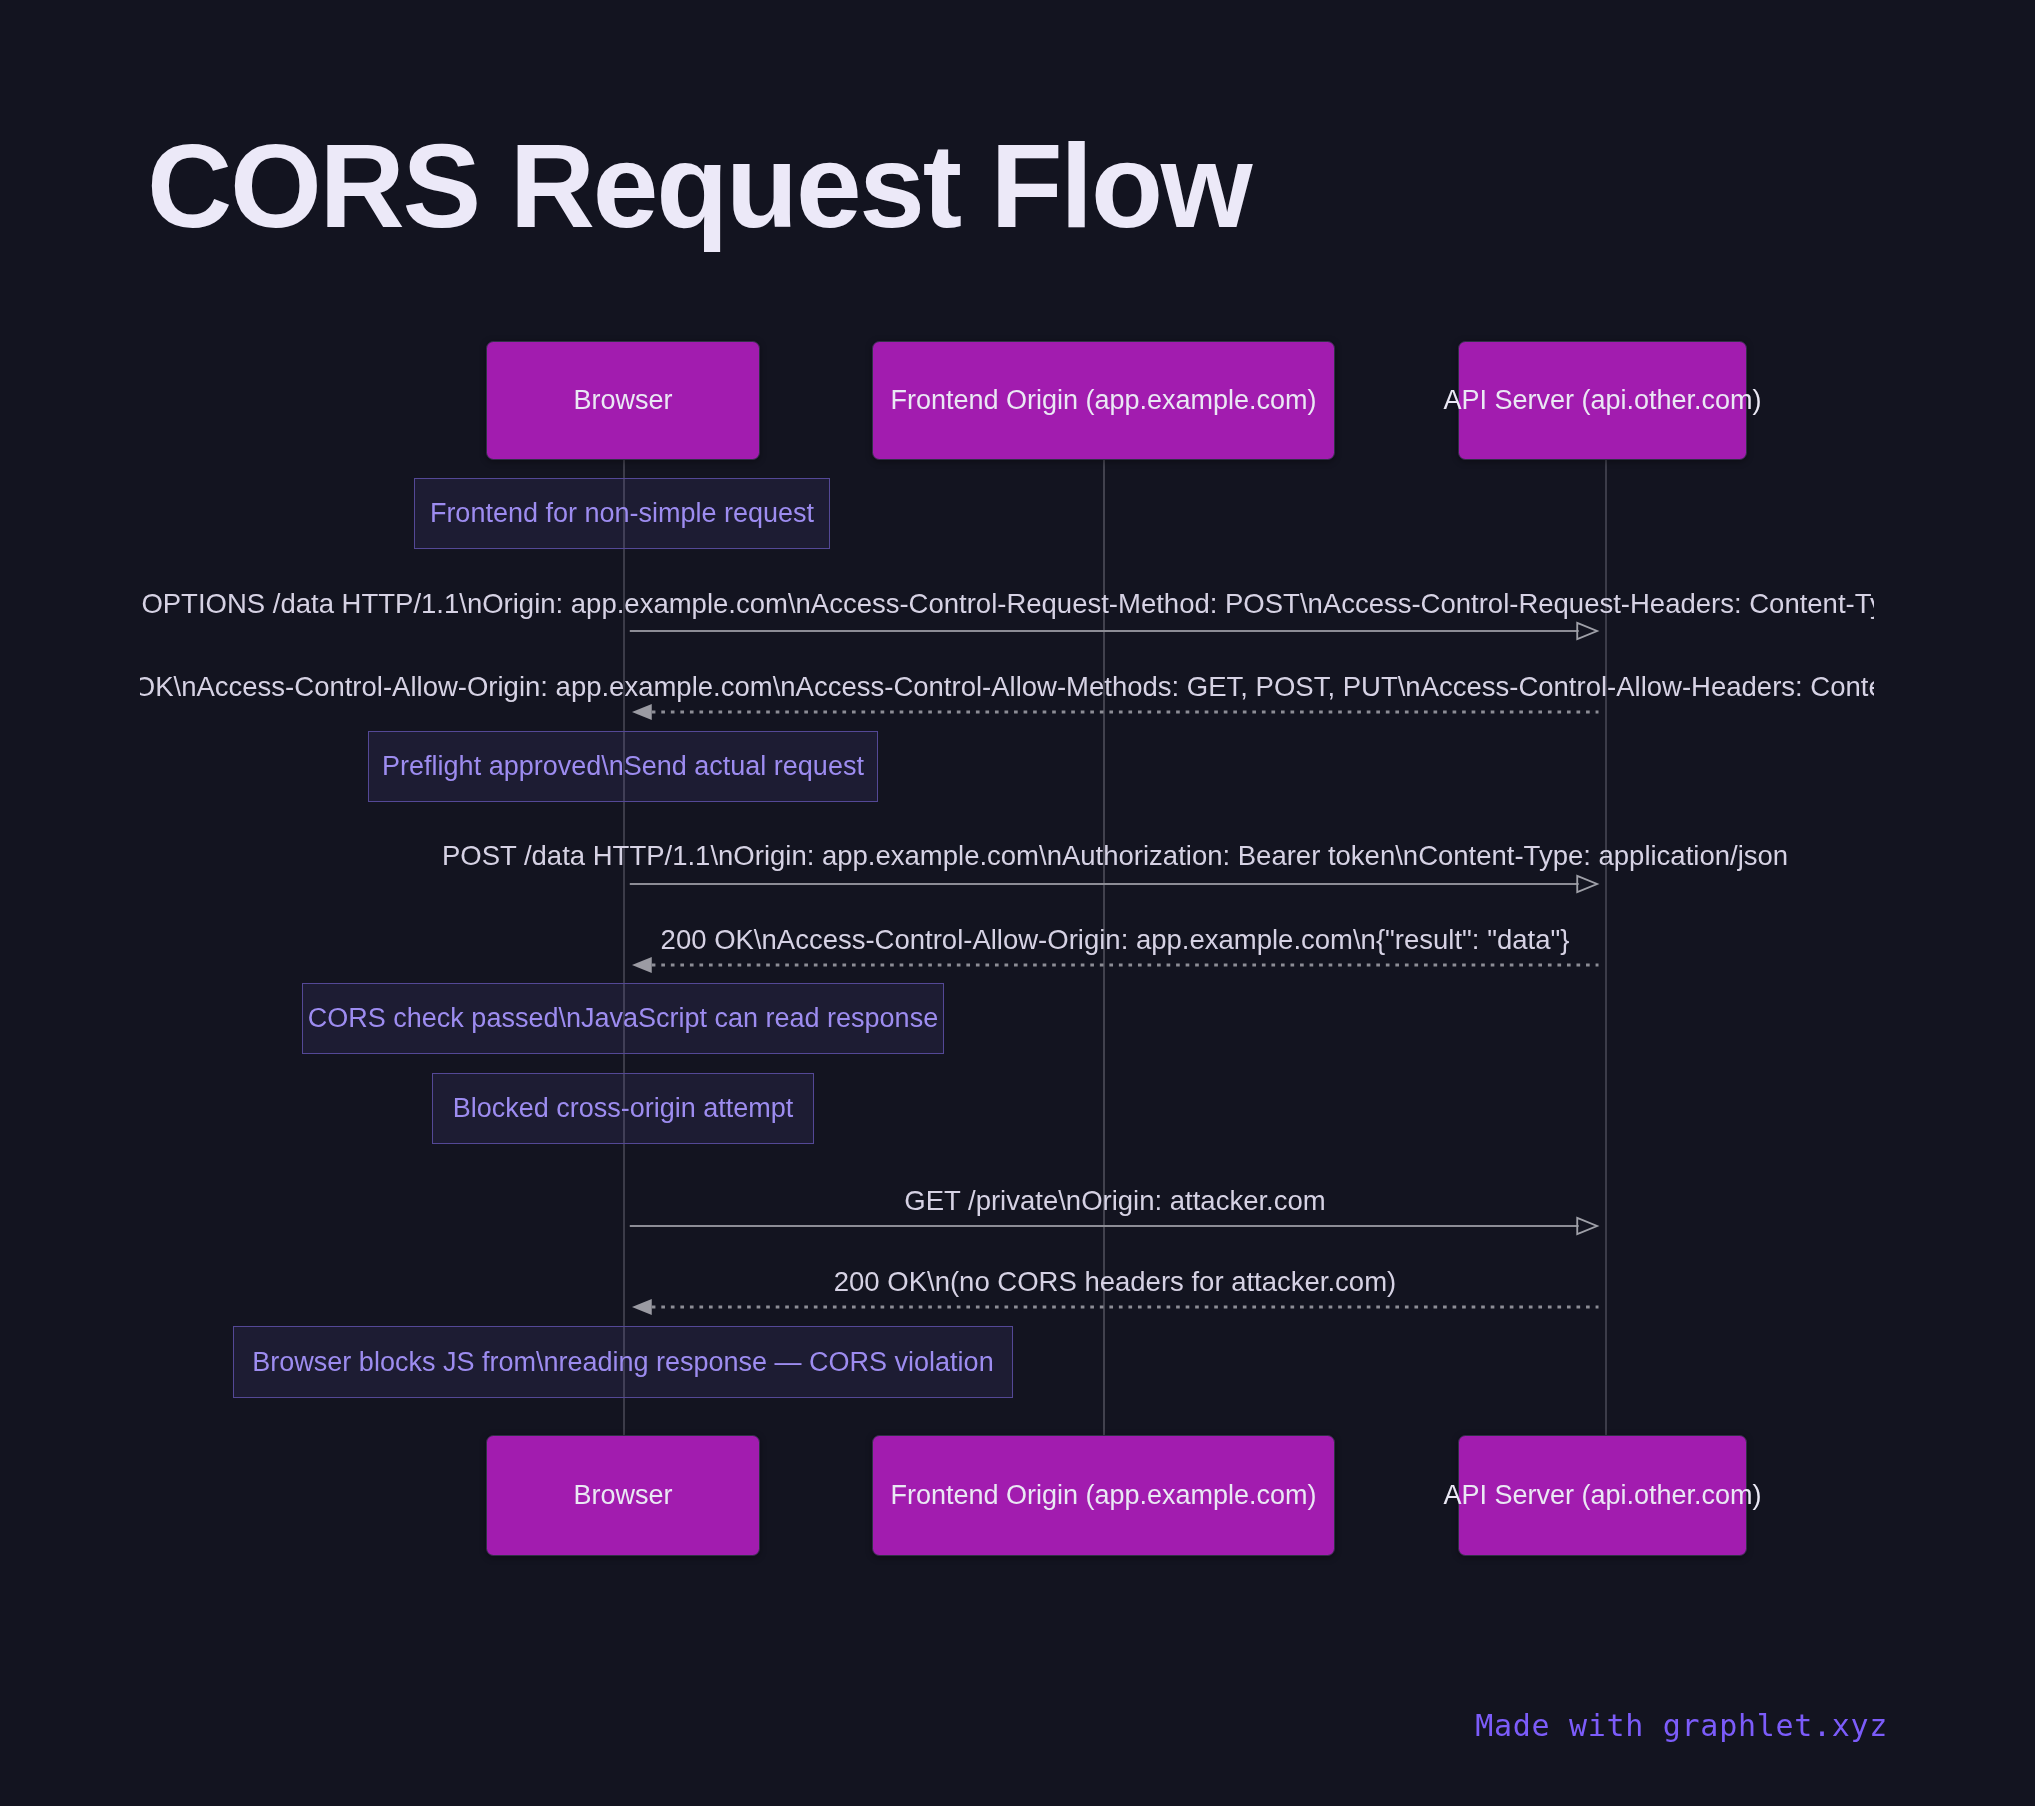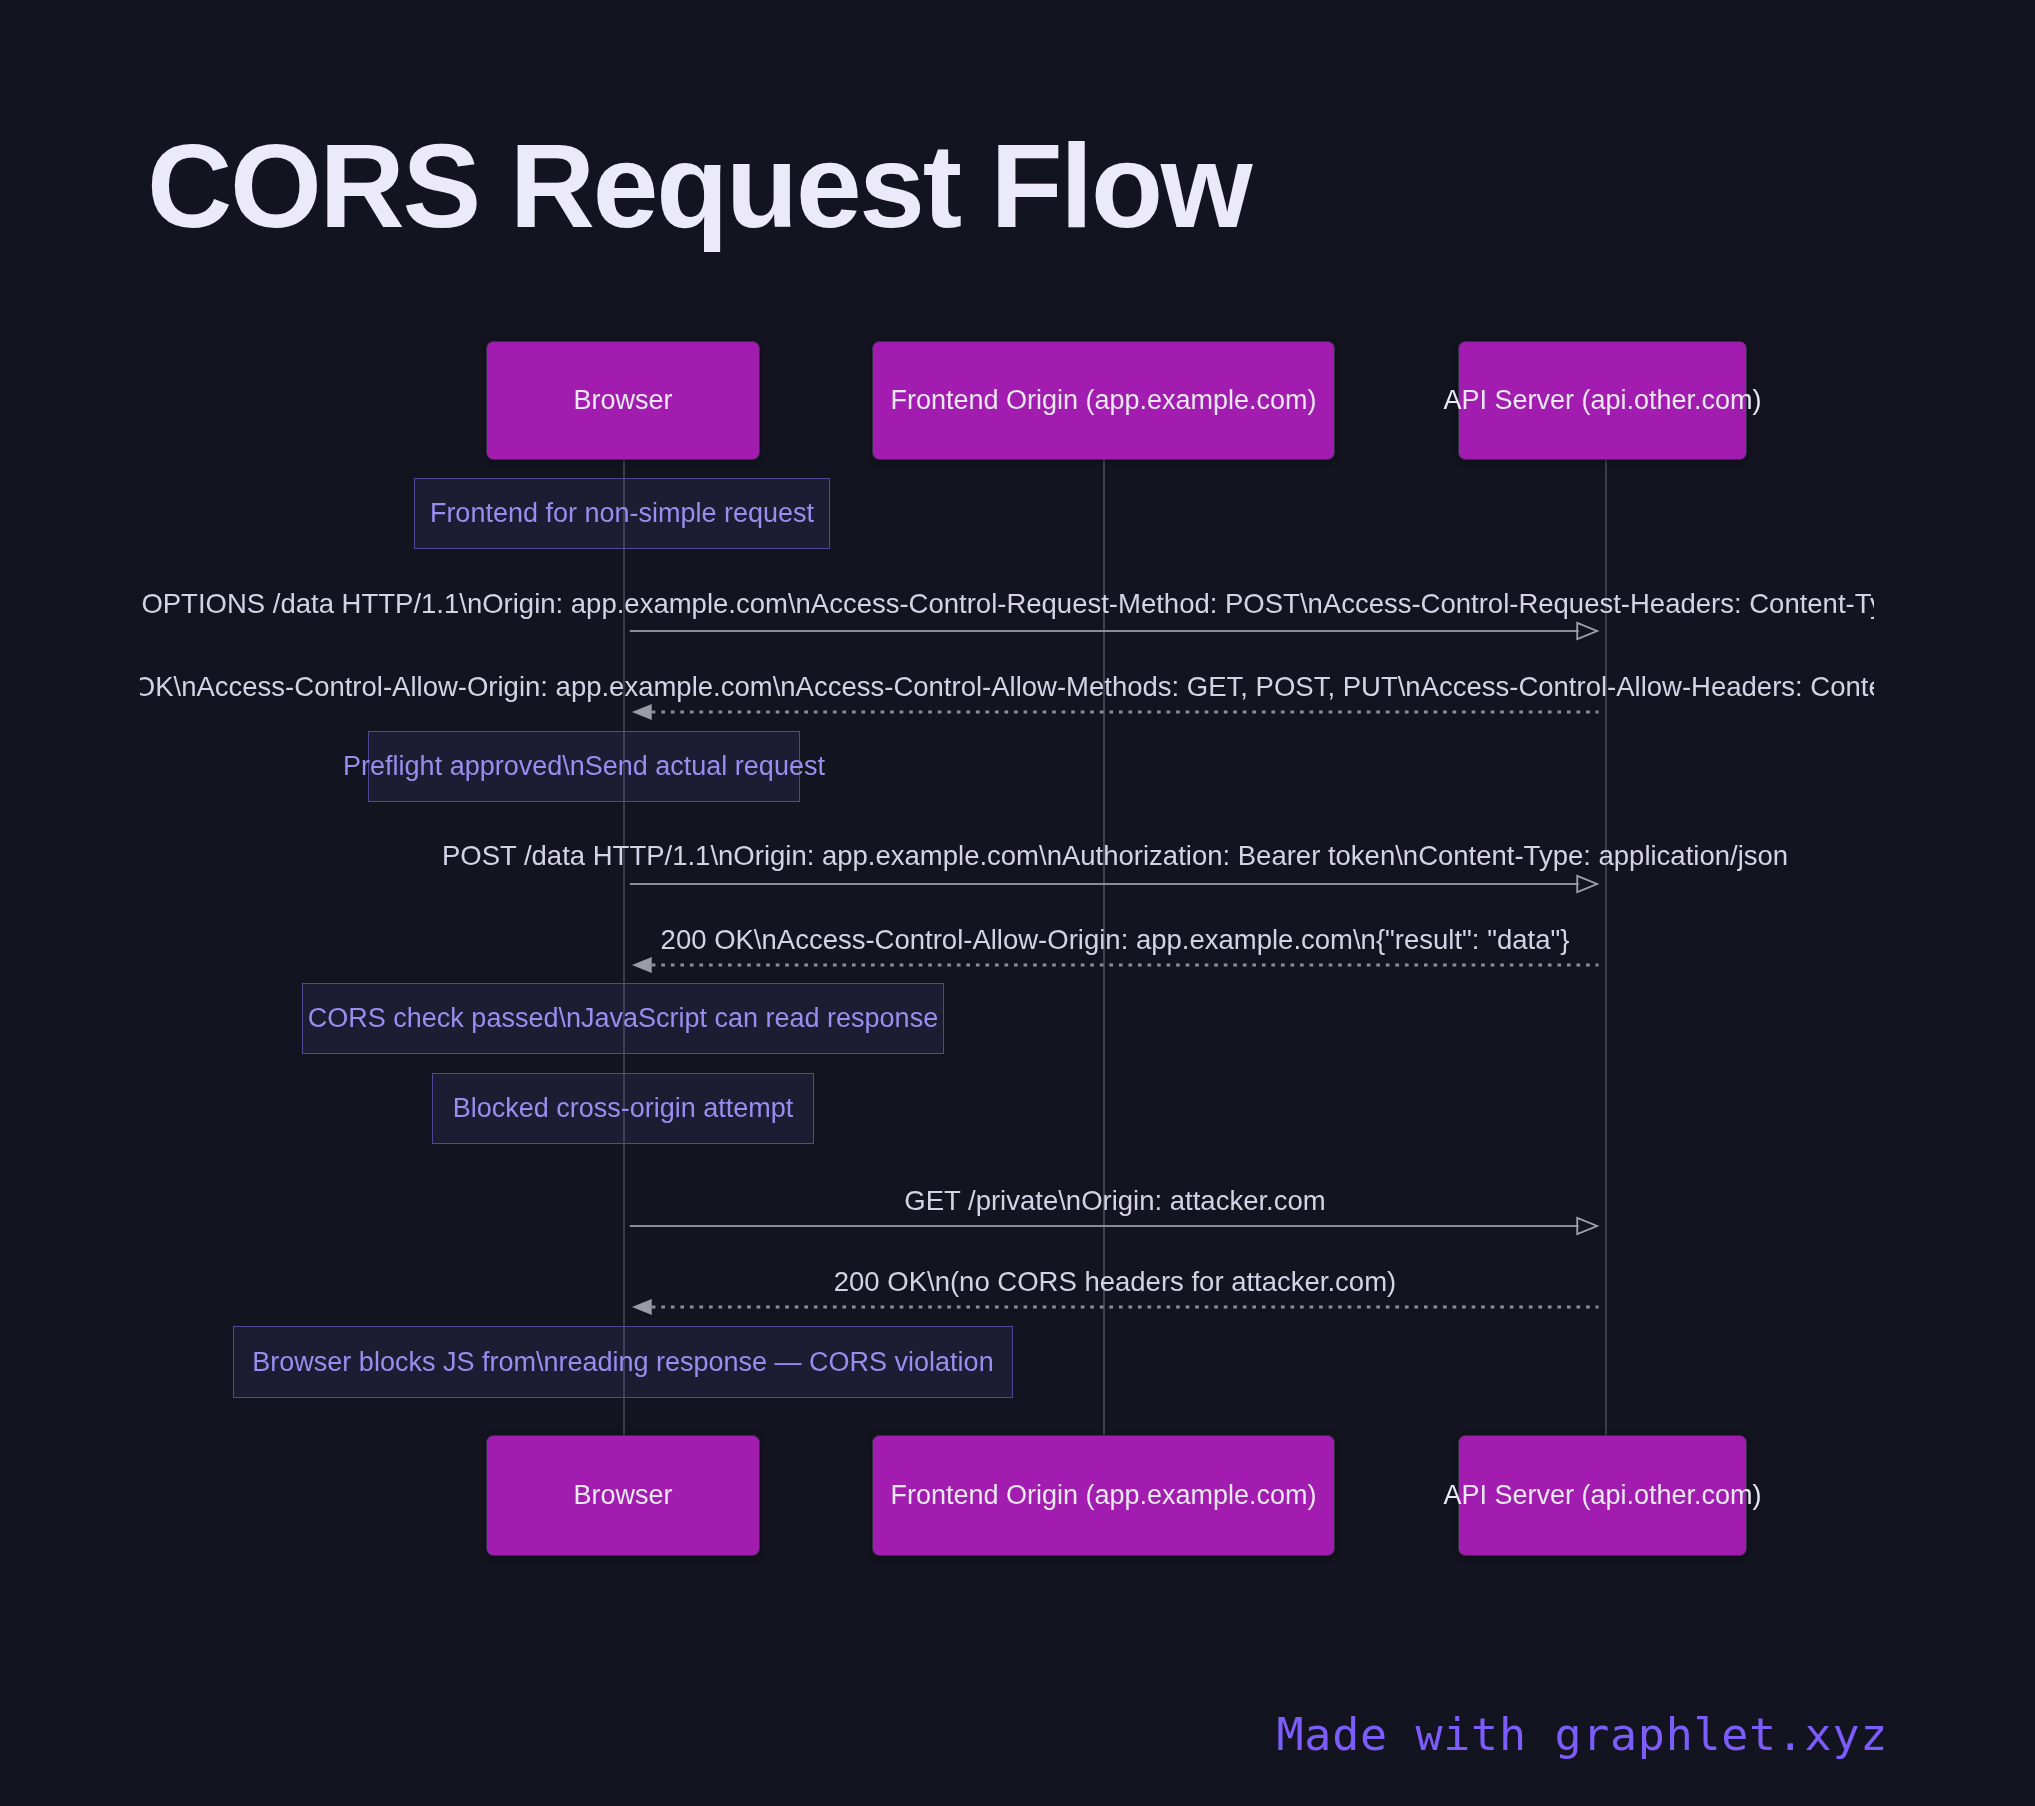--- a/index.html
+++ b/index.html
@@ -63,21 +63,21 @@
     background: rgba(104, 88, 190, 0.12);
     color: #9d8cf0;
     font-size: 27px;
     display: flex;
     align-items: center;
     justify-content: center;
     white-space: nowrap;
     z-index: 4;
   }
   .note.n1 { left: 414px;  top: 478px;  width: 416px;  height: 71px; }
-  .note.n2 { left: 368px;  top: 731px;  width: 432px;  height: 71px; }
+  .note.n2 { left: 368px;  top: 731px;  width: 510px;  height: 71px; }
   .note.n3 { left: 302px;  top: 983px; width: 642px;  height: 71px; text-align: right; }
   .note.n4 { left: 432px;  top: 1073px; width: 382px;  height: 71px; }
   .note.n5 { left: 233px;  top: 1326px; width: 780px; height: 72px; }
 
   
   .label-clip {
     position: absolute;
     left: 140px;
     top: 0;
     width: 1734px;
@@ -108,21 +108,21 @@
   svg.arrow.a-3 { top: 873px; }
   svg.arrow.a-4 { top: 954px; }
   svg.arrow.a-5 { top: 1215px; }
   svg.arrow.a-6 { top: 1296px; }
 
   .footer {
     position: absolute;
     right: 147px;
     top: 1708px;
     font-family: "DejaVu Sans Mono", monospace;
-    font-size: 45px;
+    font-size: 30px;
     letter-spacing: 0.7px;
     color: #7c5cfa;
     white-space: nowrap;
     text-decoration: none;
   }
 </style>
 </head>
 <body>
 
 <div class="canvas">

